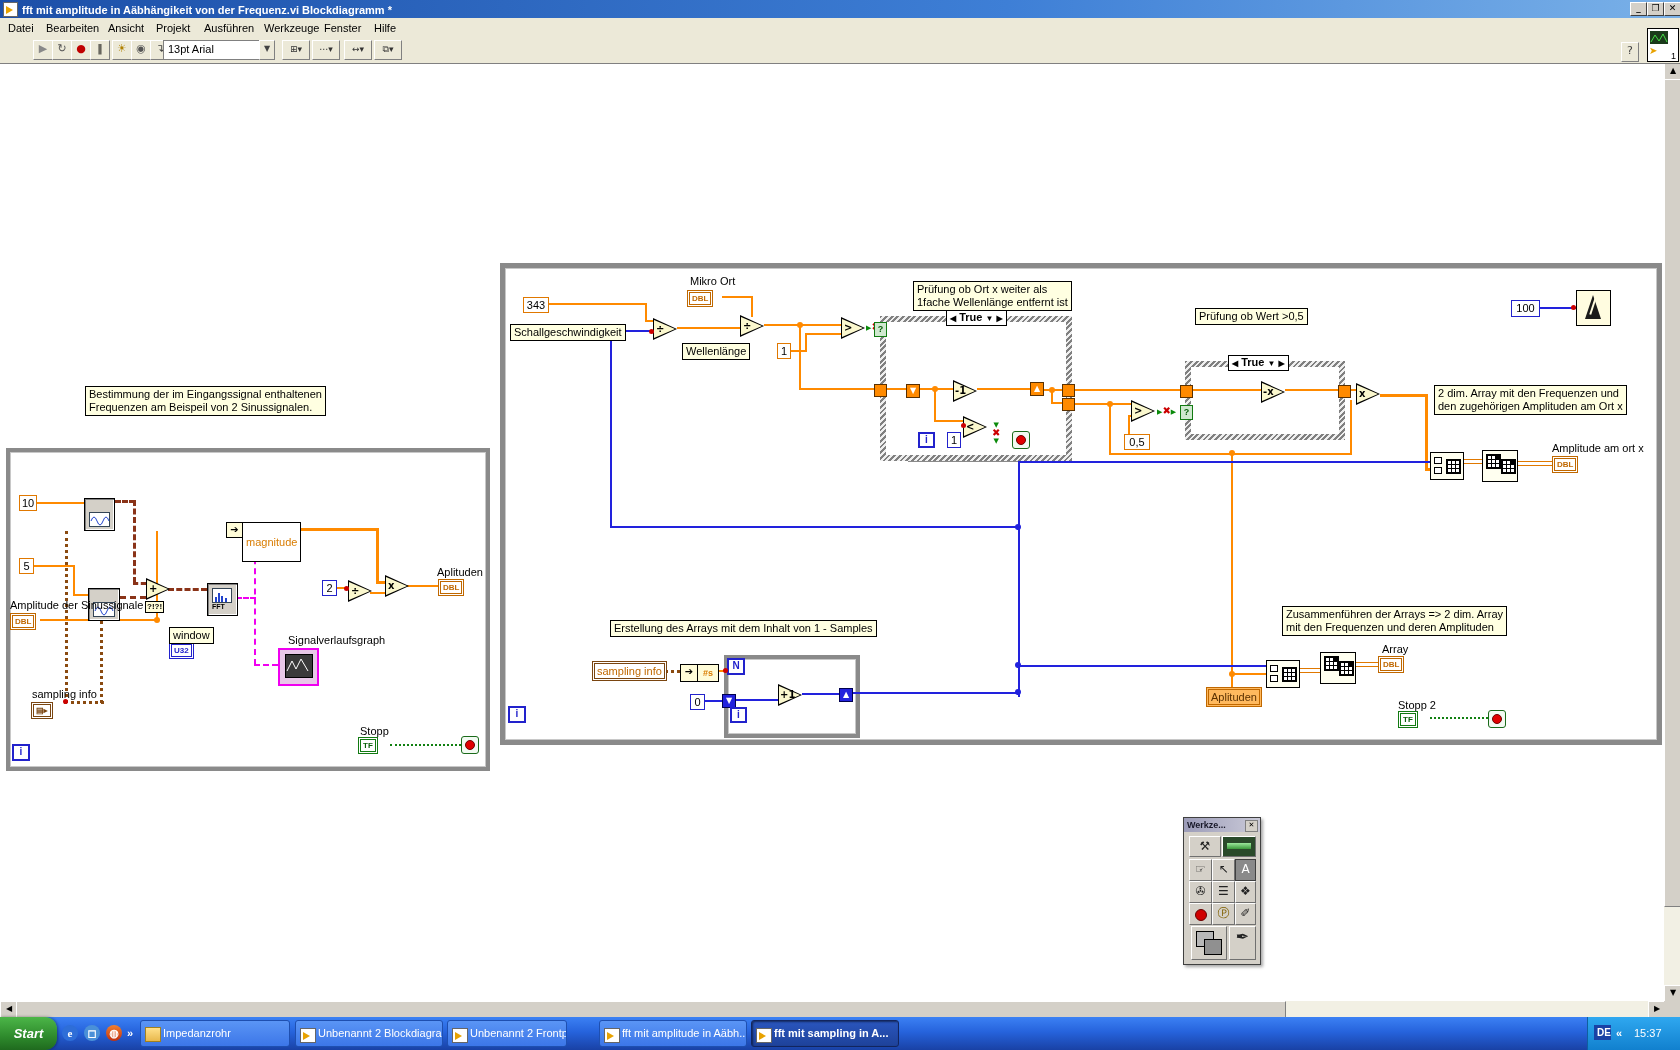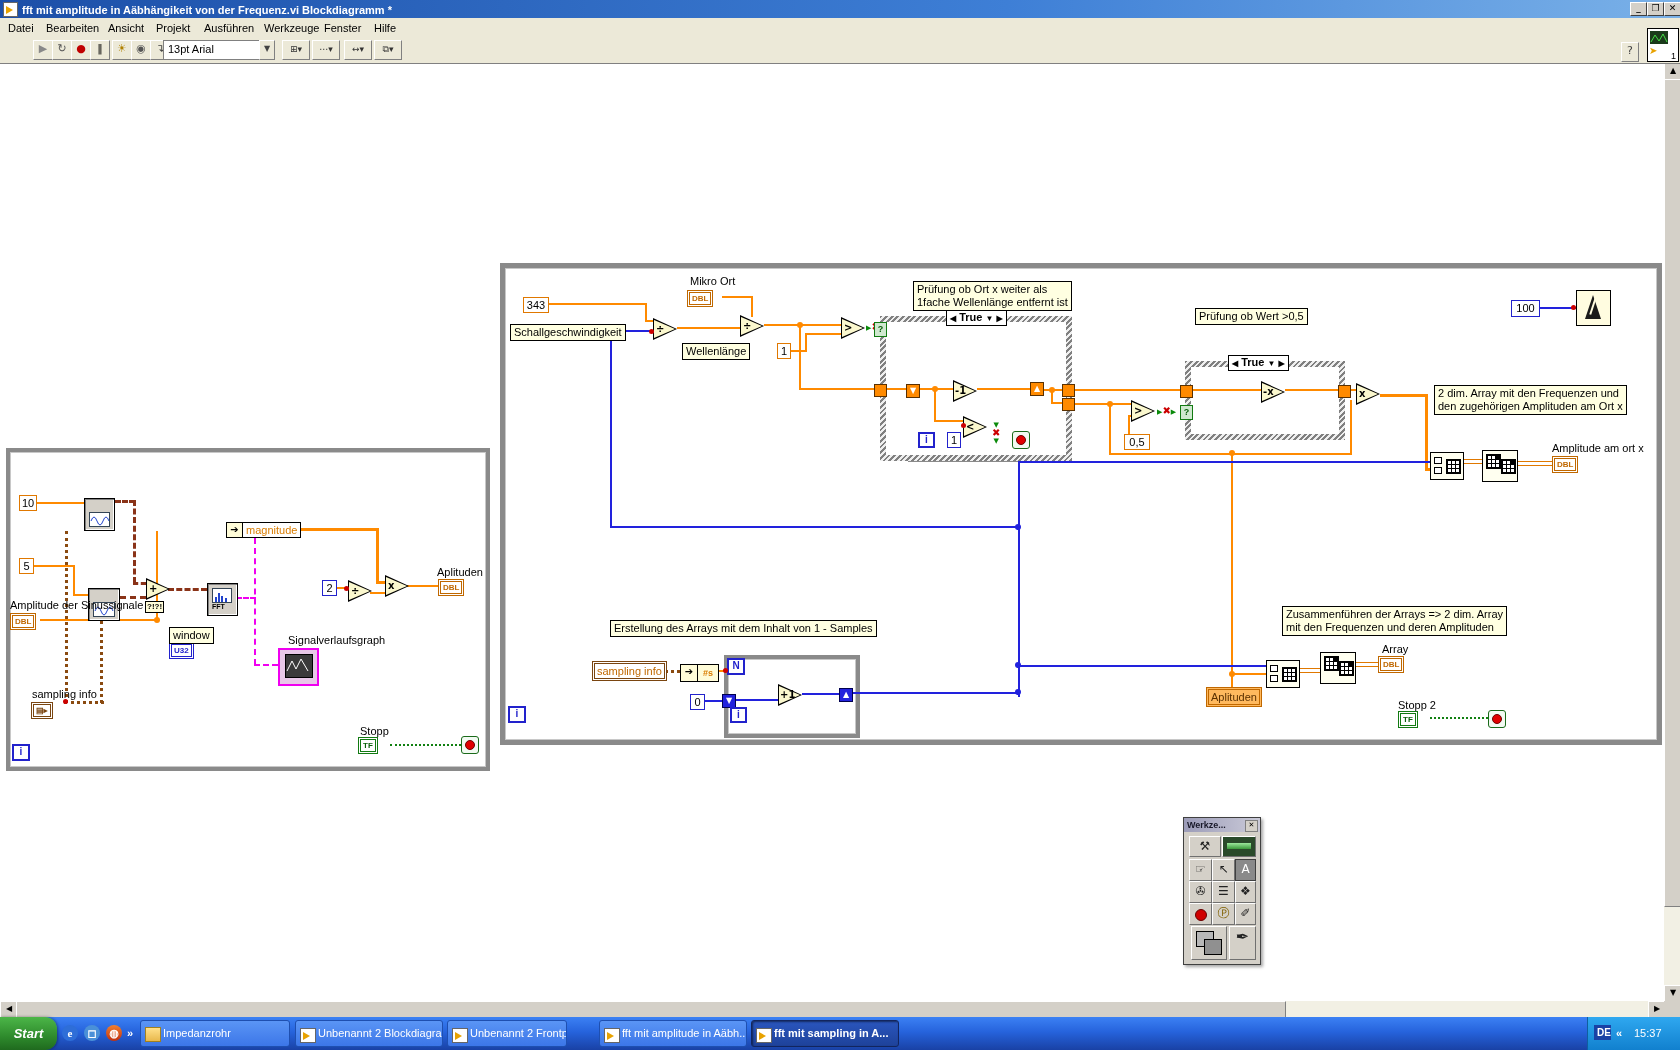--- a/index.html
+++ b/index.html
@@ -77,21 +77,21 @@
   .whg{position:absolute;height:0;border-top:2px dotted #118011;z-index:5;}
   .dot{position:absolute;width:6px;height:6px;border-radius:50%;background:#FF8A00;z-index:6;}
   .dotb{background:#2222DD;}
   .dotr{position:absolute;width:5px;height:5px;border-radius:50%;background:#CC0000;z-index:7;}
   
   .ghost{position:absolute;background:#D4D0C8;border:1px solid #000;box-shadow:1px 1px 0 #808080 inset,-1px -1px 0 #fff inset;z-index:6;}
   .mini{position:absolute;background:#fff;border:1px solid #345;}
   .arrbox{position:absolute;background:#FFFCD8;border:1px solid #000;color:#000;
     font:bold 10px/14px "DejaVu Sans",sans-serif;text-align:center;z-index:6;}
   .magbox{position:absolute;background:#fff;border:1px solid #000;color:#D97C00;
-    font:11px/14px "Liberation Sans",sans-serif;padding:0 3px;z-index:6;}
+    font:11px/14px "Liberation Sans",sans-serif;padding:12px 3px;z-index:6;}
   .graphic{position:absolute;border:2px solid #F000F0;background:#E8C8E8;z-index:6;}
   .graphic .plot{position:absolute;left:5px;top:4px;width:26px;height:22px;background:#3A3A3A;border:1px solid #000;}
   .bafun{position:absolute;background:#FFFFF0;border:1px solid #000;z-index:6;}
   .basq{position:absolute;width:6px;height:5px;border:1px solid #000;background:#fff;}
   .bagrid{position:absolute;width:13px;height:13px;border:1px solid #000;
     background:linear-gradient(#000 0 1px,transparent 1px) 0 4px/13px 4px repeat-y,
                linear-gradient(90deg,#000 0 1px,transparent 1px) 4px 0/4px 13px repeat-x,#fff;}
   .bagrid.dk:after{content:"";position:absolute;right:0;top:0;width:5px;height:5px;background:#000;}
   .metro{position:absolute;width:33px;height:34px;background:#FFFCE0;border:1px solid #000;z-index:6;}
   .metro .mt{position:absolute;left:8px;top:4px;border-left:8px solid transparent;border-right:8px solid transparent;border-bottom:24px solid #1A1A1A;}
@@ -129,20 +129,22 @@
     border-left:1px solid #0E5FA0;color:#fff;}
 </style>
 </head>
 <body>
 
 <div id="diagram" class="abs">
 
   <div class="loopf" style="left:6px;top:448px;width:476px;height:315px"></div>
   <div class="term" style="left:12px;top:744px;width:14px;height:13px">i</div>
 
+  <div class="comment" style="left:85px;top:386px">Bestimmung der im Eingangssignal enthaltenen
+Frequenzen am Beispeil von 2 Sinussignalen.</div>
 
   <div class="num" style="left:19px;top:495px;width:16px;height:14px">10</div>
   <div class="num" style="left:19px;top:558px;width:13px;height:14px">5</div>
 
   <div class="ghost" style="left:84px;top:498px;width:29px;height:31px">
     <div class="mini" style="left:4px;top:13px;width:19px;height:13px">
       <svg width="19" height="13">
           <path d="M1,7 q3,-8 6,0 t6,0 t6,0" stroke="#2244CC" fill="none" stroke-width="1"></path>
         </svg>
     </div>

